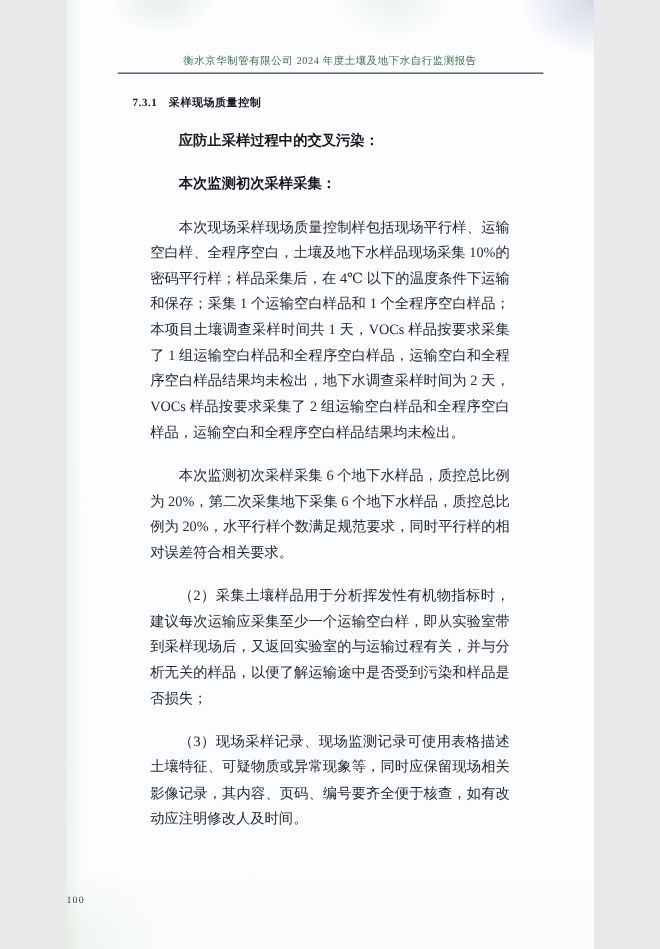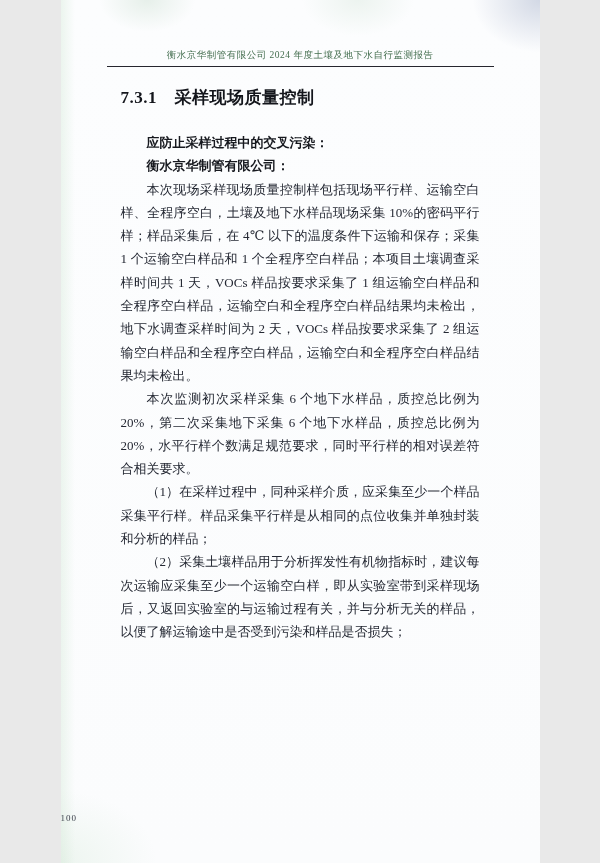--- a/index.html
+++ b/index.html
@@ -34,28 +34,28 @@
     position:absolute;top:86px;left:60px;right:60px;
   }
   .h-section{
     font-size:15.5px;
     font-weight:bold;
     color:#14161c;
     margin:0 0 22px 0;
     letter-spacing:0.5px;
   }
   .h-subsection{
-    font-size:17px;
+    font-size:10px;
     font-weight:bold;
     color:#14161c;
-    margin:0 0 22px 0;
+    margin:0 0 0 0;
     letter-spacing:0.5px;
   }
   .body-text p{
-    margin:0;
+    margin:16px;
     font-size:13px;
     line-height:23.3px;
     text-align:justify;
     text-indent:2em;
     color:#242833;
   }
   .body-text p.lead{
     font-weight:bold;
     color:#17191f;
   }
@@ -76,24 +76,24 @@
 
   <div class="doc-header-rule"></div>
 
   <div class="content">
 
 
     <div class="h-subsection">7.3.1　采样现场质量控制</div>
 
     <div class="body-text">
       <p class="lead">应防止采样过程中的交叉污染：</p>
-      <p class="lead">衡水京华制管有限公司：</p>
+      <p class="lead">本次监测初次采样采集：</p>
       <p>本次现场采样现场质量控制样包括现场平行样、运输空白样、全程序空白，土壤及地下水样品现场采集 10%的密码平行样；样品采集后，在 4℃ 以下的温度条件下运输和保存；采集 1 个运输空白样品和 1 个全程序空白样品；本项目土壤调查采样时间共 1 天，VOCs 样品按要求采集了 1 组运输空白样品和全程序空白样品，运输空白和全程序空白样品结果均未检出，地下水调查采样时间为 2 天，VOCs 样品按要求采集了 2 组运输空白样品和全程序空白样品，运输空白和全程序空白样品结果均未检出。</p>
       <p>本次监测初次采样采集 6 个地下水样品，质控总比例为 20%，第二次采集地下采集 6 个地下水样品，质控总比例为 20%，水平行样个数满足规范要求，同时平行样的相对误差符合相关要求。</p>
-      <p>（1）在采样过程中，同种采样介质，应采集至少一个样品采集平行样。样品采集平行样是从相同的点位收集并单独封装和分析的样品；</p>
       <p>（2）采集土壤样品用于分析挥发性有机物指标时，建议每次运输应采集至少一个运输空白样，即从实验室带到采样现场后，又返回实验室的与运输过程有关，并与分析无关的样品，以便了解运输途中是否受到污染和样品是否损失；</p>
+      <p>（3）现场采样记录、现场监测记录可使用表格描述土壤特征、可疑物质或异常现象等，同时应保留现场相关影像记录，其内容、页码、编号要齐全便于核查，如有改动应注明修改人及时间。</p>
     </div>
 
   </div>
 
   <div class="doc-footer">100</div>
 
 </div>
 
 </body></html>

